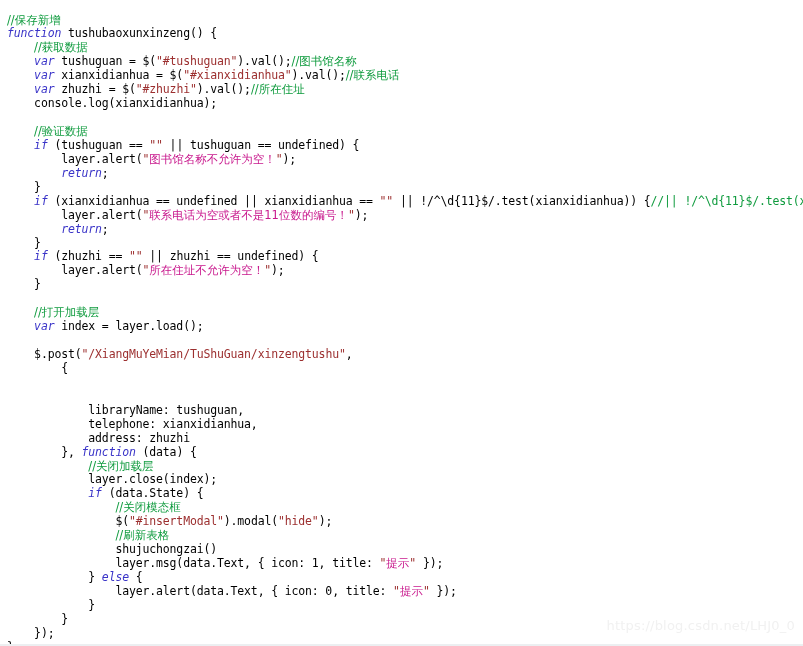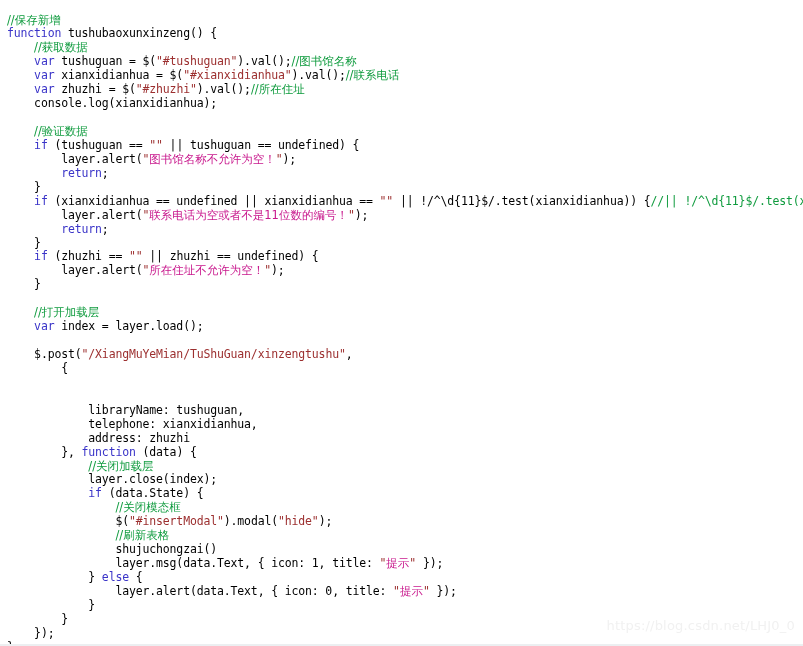--- a/index.html
+++ b/index.html
@@ -34,21 +34,21 @@
   }
 
   .line {
     white-space: pre;
     height: 13.95px;
     min-height: 13.95px;
   }
 
   
   .tok-comment   { color: #0f9b3e; }
-  .tok-keyword   { color: #3a34c8; }
+  .tok-keyword   { color: #3a34c8; font-style: italic; }
   .tok-string    { color: #9c2f2f; }
   .tok-cjk-str   { color: #c8178c; }
   .tok-plain     { color: #000000; }
 
   
   .cjk {
     font-family: "DejaVu Sans", "Liberation Sans", sans-serif;
     font-size: 11.5px;
     letter-spacing: 0;
   }

